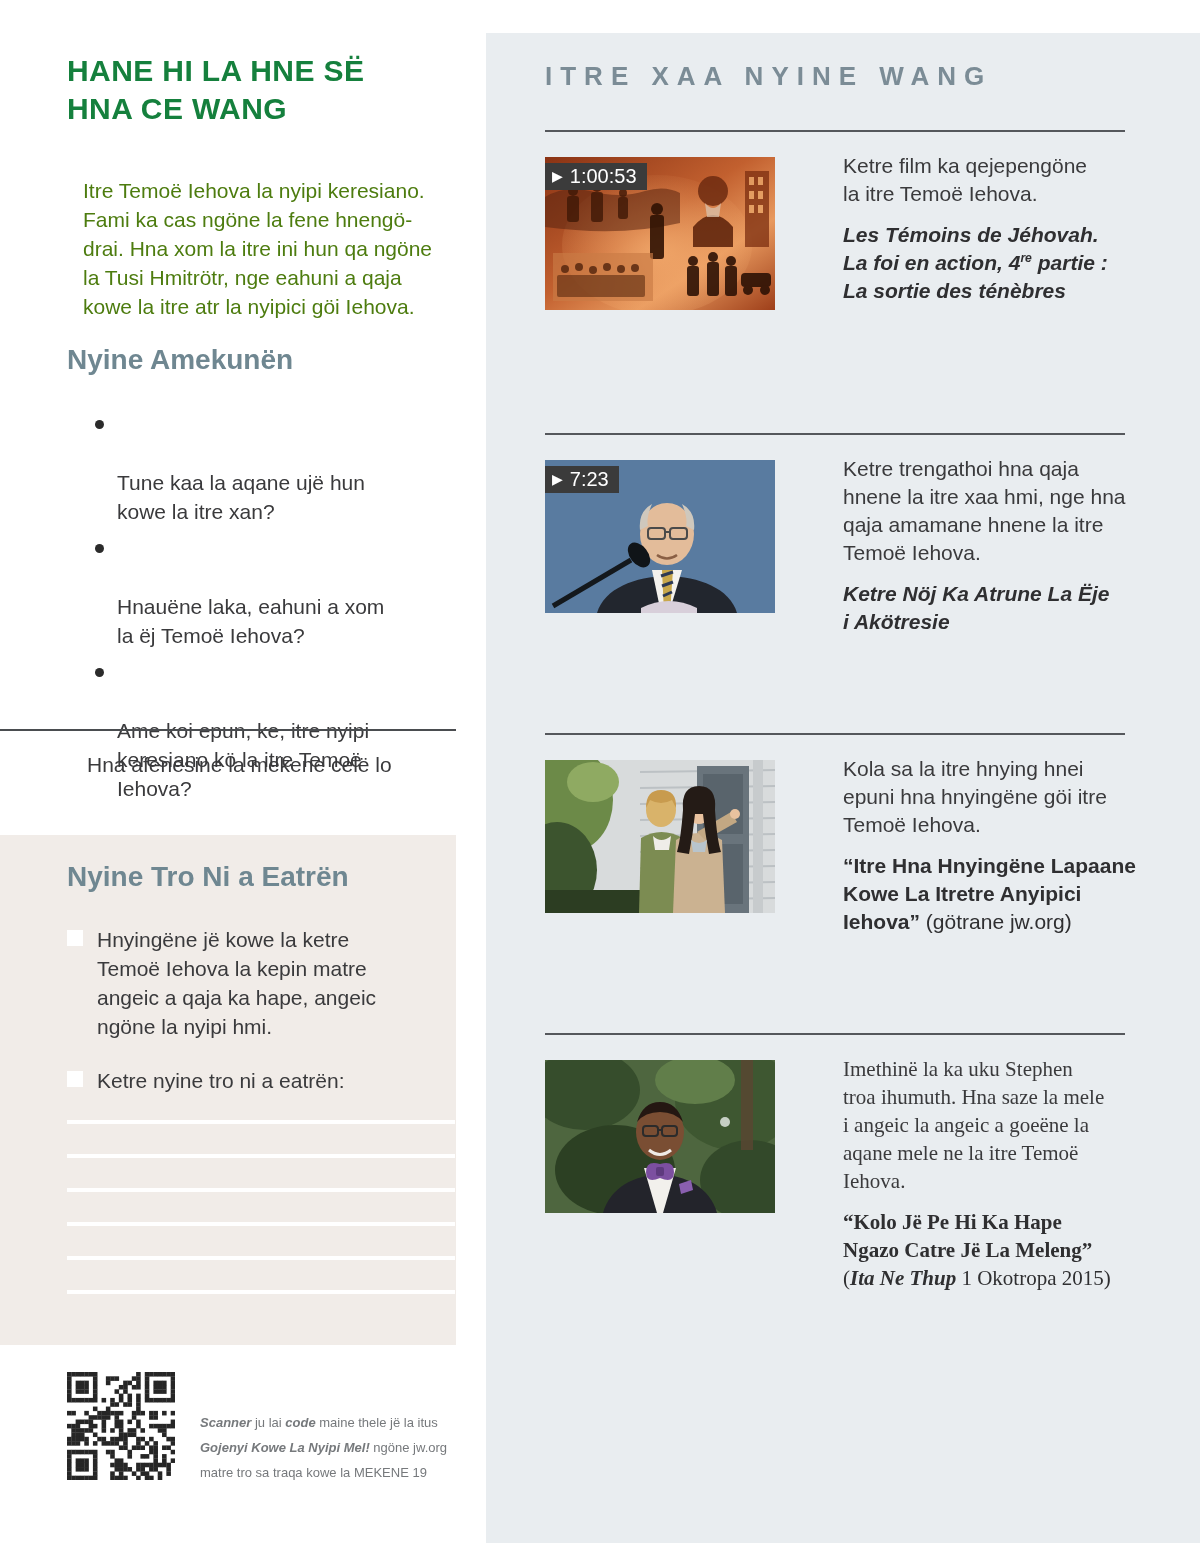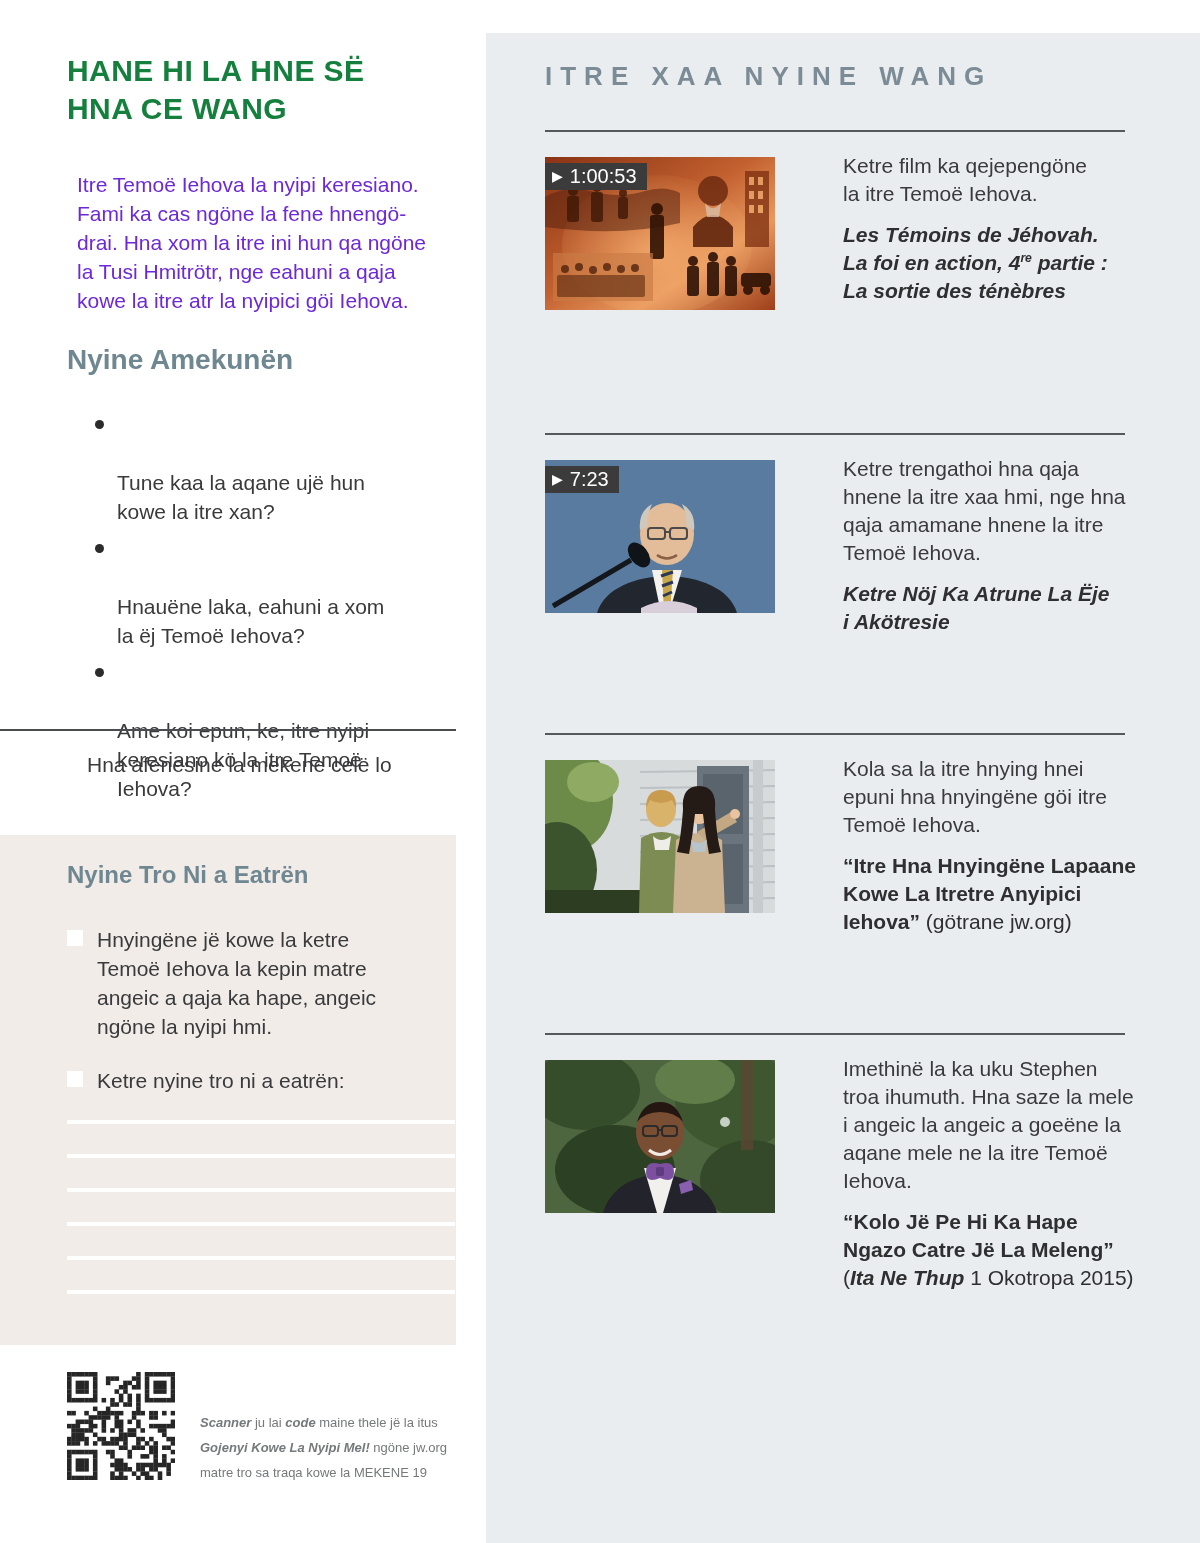--- a/index.html
+++ b/index.html
@@ -9,41 +9,41 @@
     -webkit-font-smoothing:antialiased;overflow:hidden;
   }
   .abs{position:absolute;}
   
   #page-title{
     left:67px;top:52px;width:420px;margin:0;
     font-size:30px;line-height:38px;font-weight:700;letter-spacing:0.4px;
     color:#15803d;white-space:pre-line;
   }
   #intro{
-    left:67px;top:160px;width:400px;margin:10px;
-    font-size:21px;line-height:29px;color:#6d28d9;white-space:pre-line;
+    left:67px;top:160px;width:400px;margin:16px;
+    font-size:21px;line-height:29px;color:#4d7c0f;white-space:pre-line;
   }
   #review-heading{
     left:67px;top:344px;margin:0;font-size:28px;font-weight:700;color:#6F8791;
   }
   #review-list{left:95px;top:410px;width:375px;margin:0;padding:0;list-style:none;}
   #review-list li{
     position:relative;padding-left:22px;margin-bottom:8px;
     font-size:21px;line-height:29px;white-space:pre-line;
   }
   #review-list .dot{
     position:absolute;left:0;top:10px;width:9px;height:9px;border-radius:50%;
     background:#2b2b2b;
   }
   #left-divider{left:0;top:729px;width:456px;height:2px;background:#4a4d50;}
   #footnote{left:83px;top:749px;margin:4px;font-size:21px;color:#3a3a3c;}
   #goals-box{left:0;top:835px;width:456px;height:510px;background:#F1ECE8;}
   #goals-heading{
     position:absolute;left:67px;top:26px;margin:0;
-    font-size:24px;font-weight:700;color:#6F8791;
+    font-size:28px;font-weight:700;color:#6F8791;
   }
   .goal-item{position:absolute;left:67px;width:370px;}
   .goal-item .checkbox{
     position:absolute;left:0;top:5px;width:16px;height:16px;background:#ffffff;
   }
   .goal-item p{margin:0;padding-left:30px;font-size:21px;line-height:29px;white-space:pre-line;}
   #goal-0{top:90px;}
   #goal-1{top:231px;}
   .wline{position:absolute;left:67px;right:1px;height:4px;background:#ffffff;}
   #qr-box{left:67px;top:1372px;width:108px;height:108px;}
@@ -72,21 +72,21 @@
   .badge .play{font-size:14px;margin-right:7px;}
   .rowtext{position:absolute;left:298px;top:22px;width:300px;}
   .desc{margin:0 0 13px 0;font-size:21px;line-height:28px;color:#3a3a3c;white-space:pre-line;}
   .vtitle{margin:0;font-size:21px;line-height:28px;font-weight:700;color:#2f2f31;white-space:pre-line;}
   
   .s-r{font-weight:400;font-style:normal;}
   .s-i{font-style:italic;}
   .s-b{font-weight:700;font-style:normal;}
   .s-bi{font-weight:700;font-style:italic;}
   sup.s-bisup{font-weight:700;font-style:italic;font-size:0.58em;line-height:0;}
-  #r0{top:97px;}#r1{top:400px;}#r2{top:700px;}#r3{top:1000px;}
+  #r0{top:97px;}#r1{top:400px;}#r2{top:700px;}#r3{top:1000px;font-family:Liberation Serif, serif;}
 </style>
 </head>
 <body>
 
 <main>
 
   <section>
     <h1 id="page-title" class="abs">HANE HI LA HNE SË
 HNA CE WANG</h1>
 

